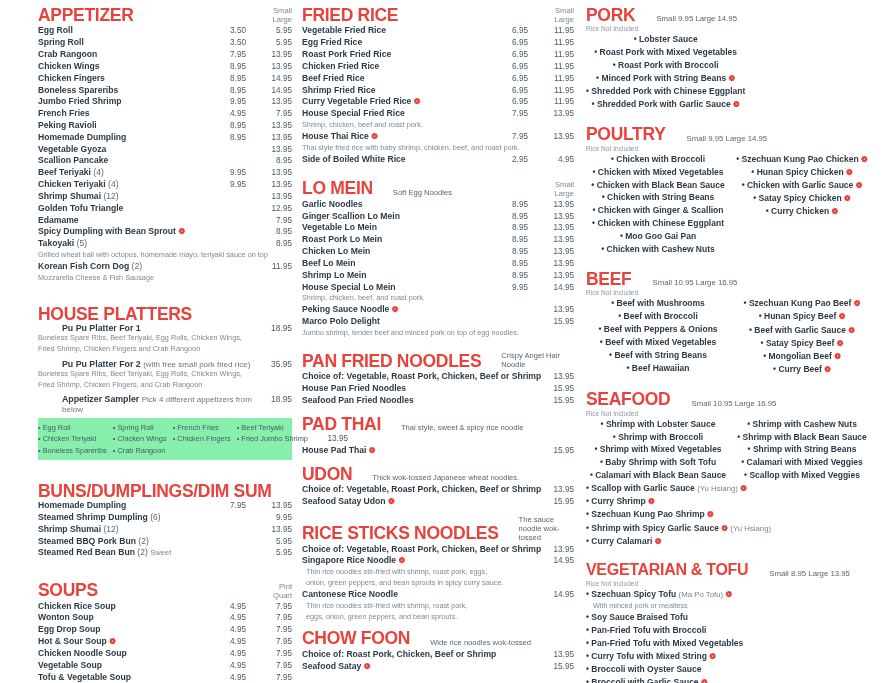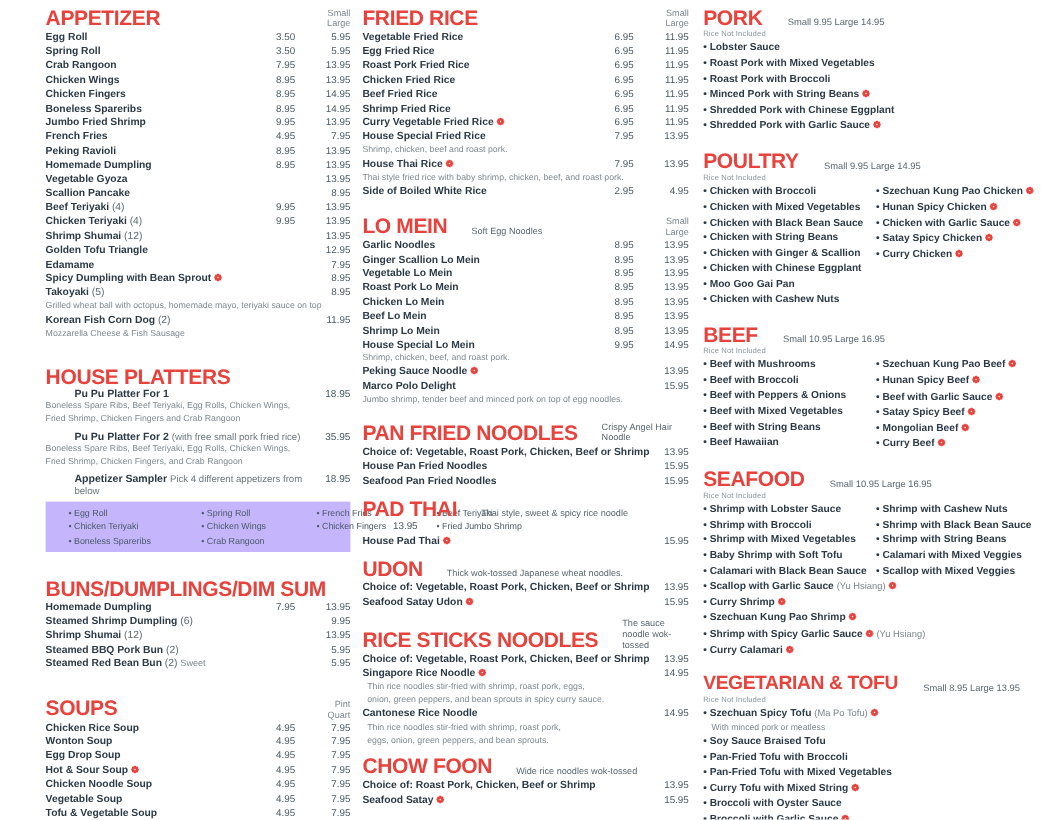--- a/index.html
+++ b/index.html
@@ -52,28 +52,28 @@
   .spacer-m { height: 12px; }
   .spacer-l { height: 20px; }
 
   
   .plat-row { display: flex; align-items: baseline; padding-left: 24px; }
   .plat-row .nm { flex: 1; font-size: 8.8px; font-weight: bold; }
   .plat-row .nm .lt { font-weight: normal; color: #6b767d; font-size: 8px; }
   .plat-row .p { font-size: 8.4px; color: #4a5a64; }
 
   .sampler-box {
-    background: #c4b5fd; margin-top: 4px; padding: 4px 19px;
-    display: flex; font-size: 7.4px; color: #4a5a64; gap: 36px;
+    background: #86efac; margin-top: 4px; padding: 4px 0;
+    display: flex; font-size: 7.4px; color: #4a5a64;
   }
   .sampler-col { padding-right: 6px; }
   .sampler-col div { line-height: 1.5; white-space: nowrap; }
 
   
-  .bul-wrap { display: flex; }
+  .bul-wrap { display: flex; text-align: center; }
   .bul-col { flex: 1; }
   .bul {
     font-size: 8.5px; font-weight: bold; line-height: 1.52;
     color: #2b3a46; white-space: nowrap;
   }
   .bul .dot { color: #2b3a46; }
   .bul .lt { font-weight: normal; color: #7b868d; font-size: 7.8px; }
   .bul-sub { font-size: 7.2px; color: #7e8990; padding-left: 7px; line-height: 1.4; }
 
   .choice { font-size: 8.6px; font-weight: bold; }

